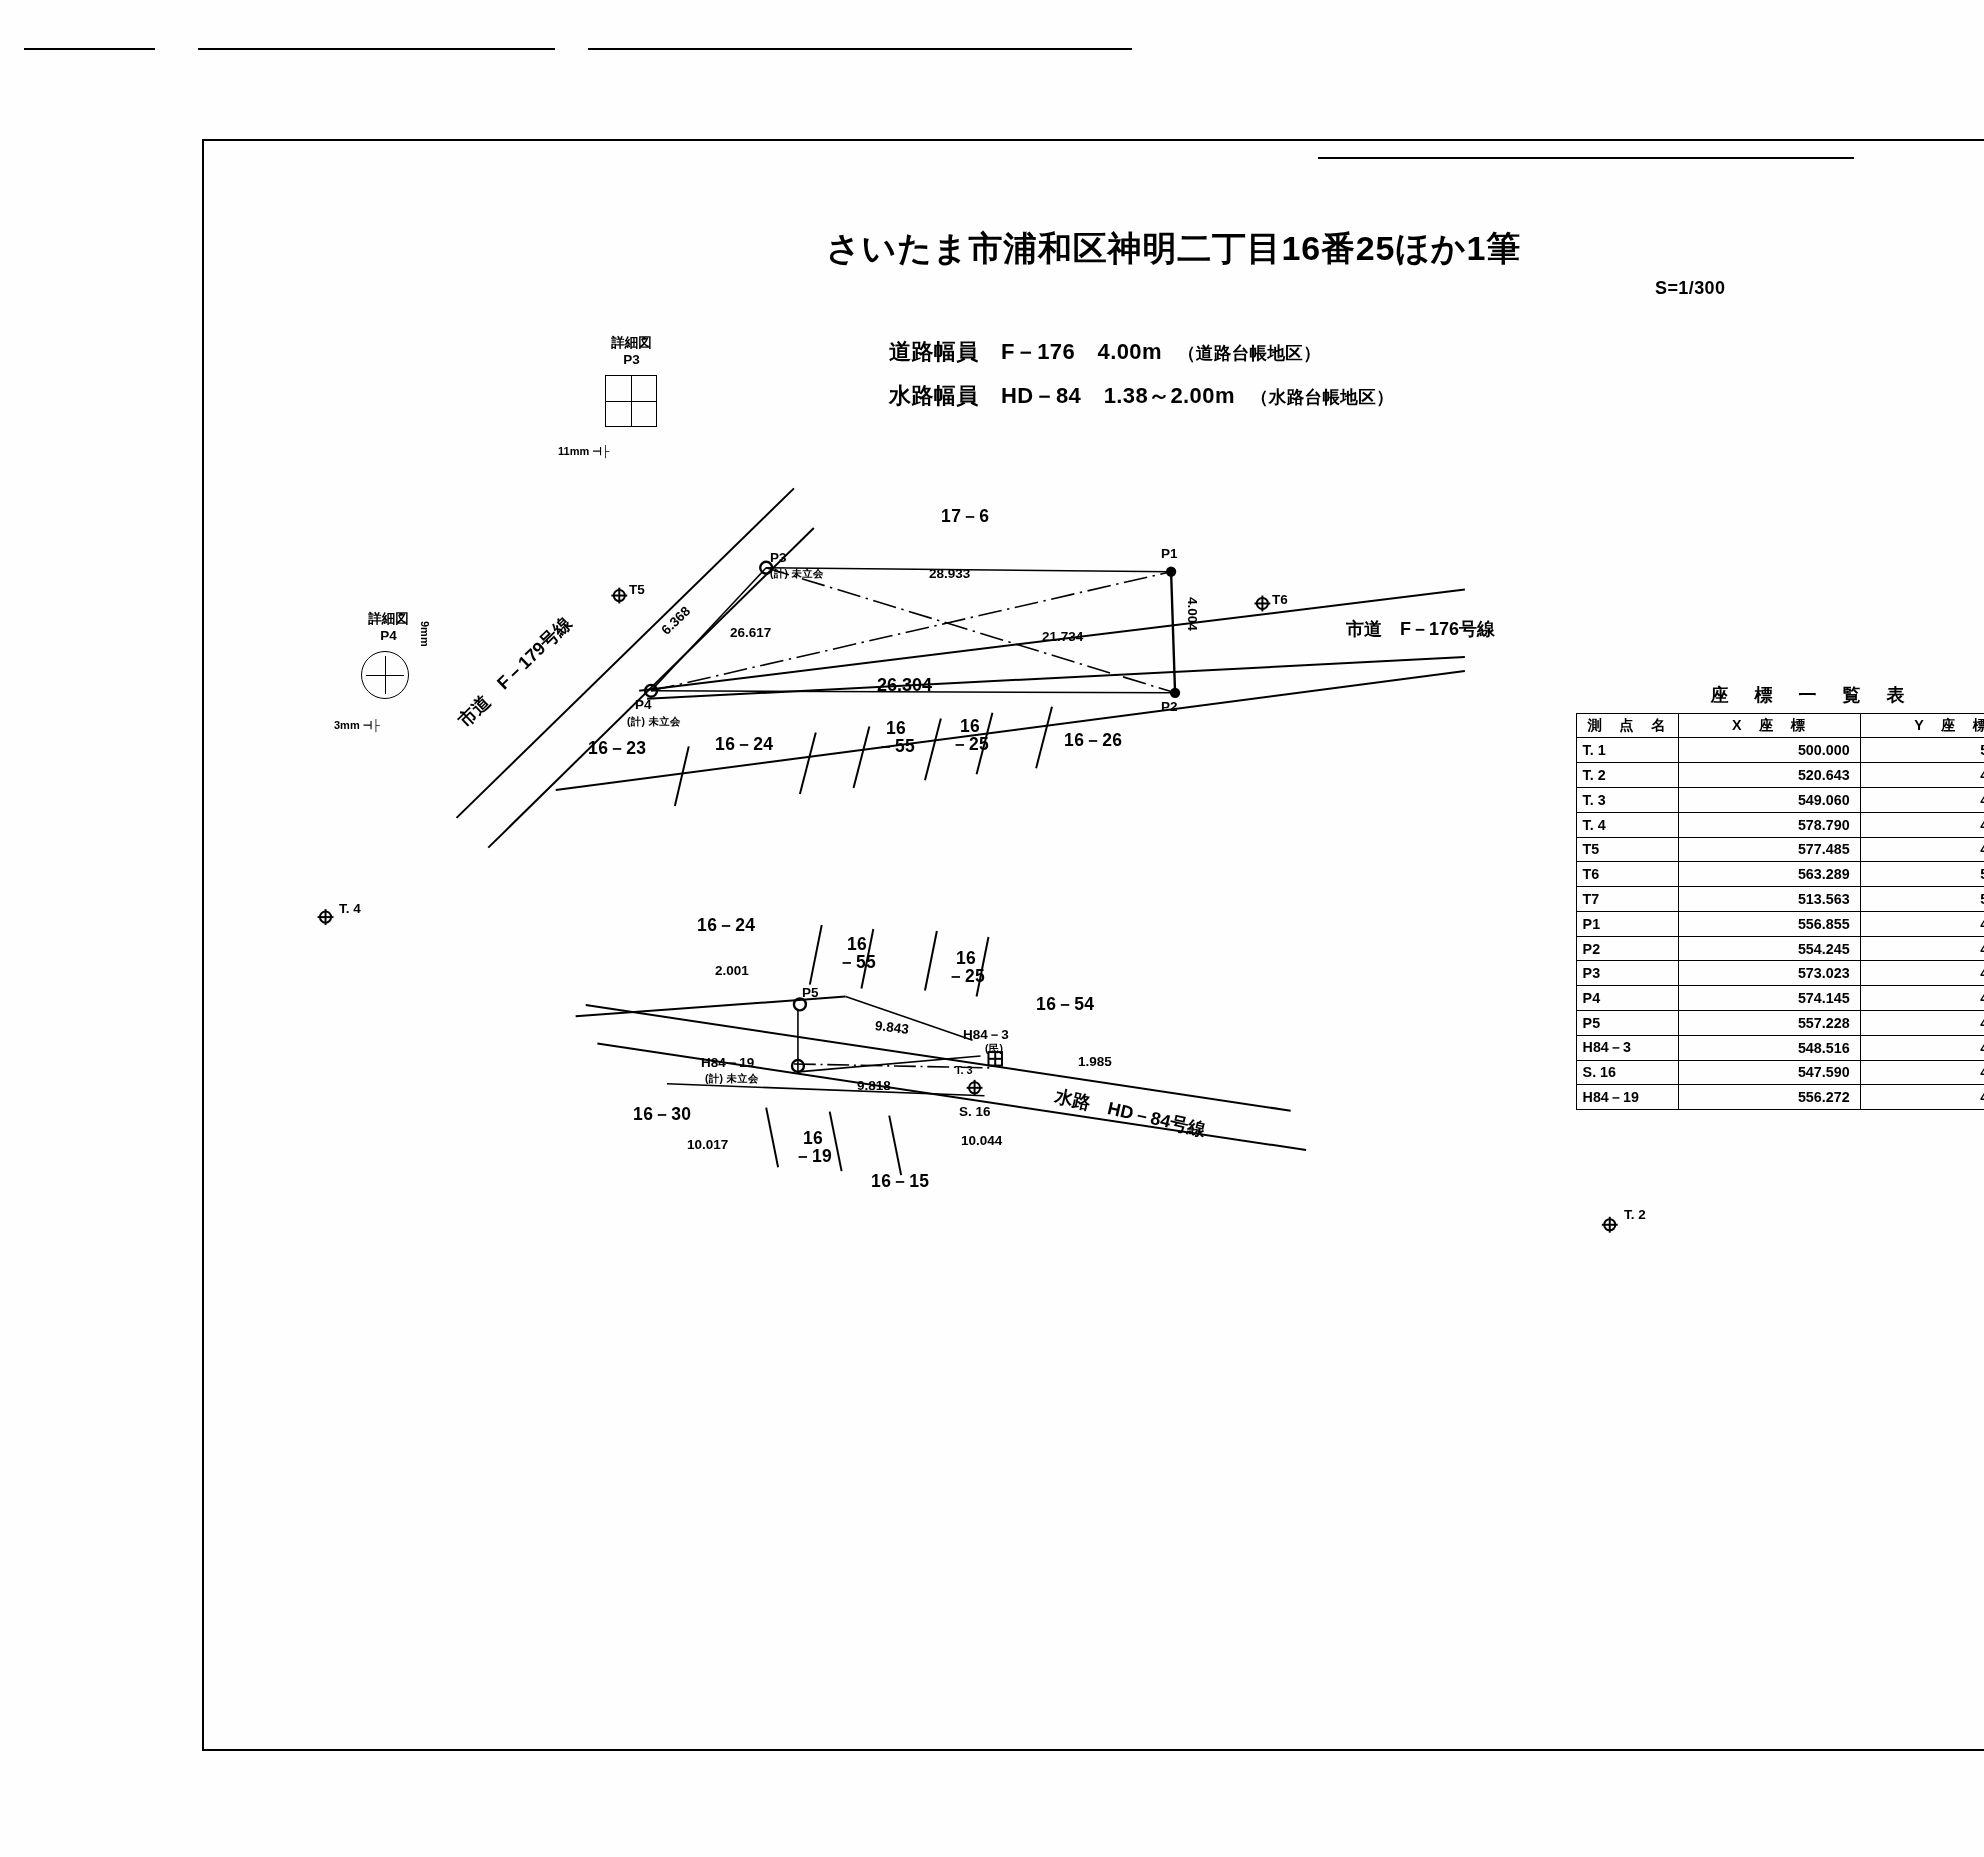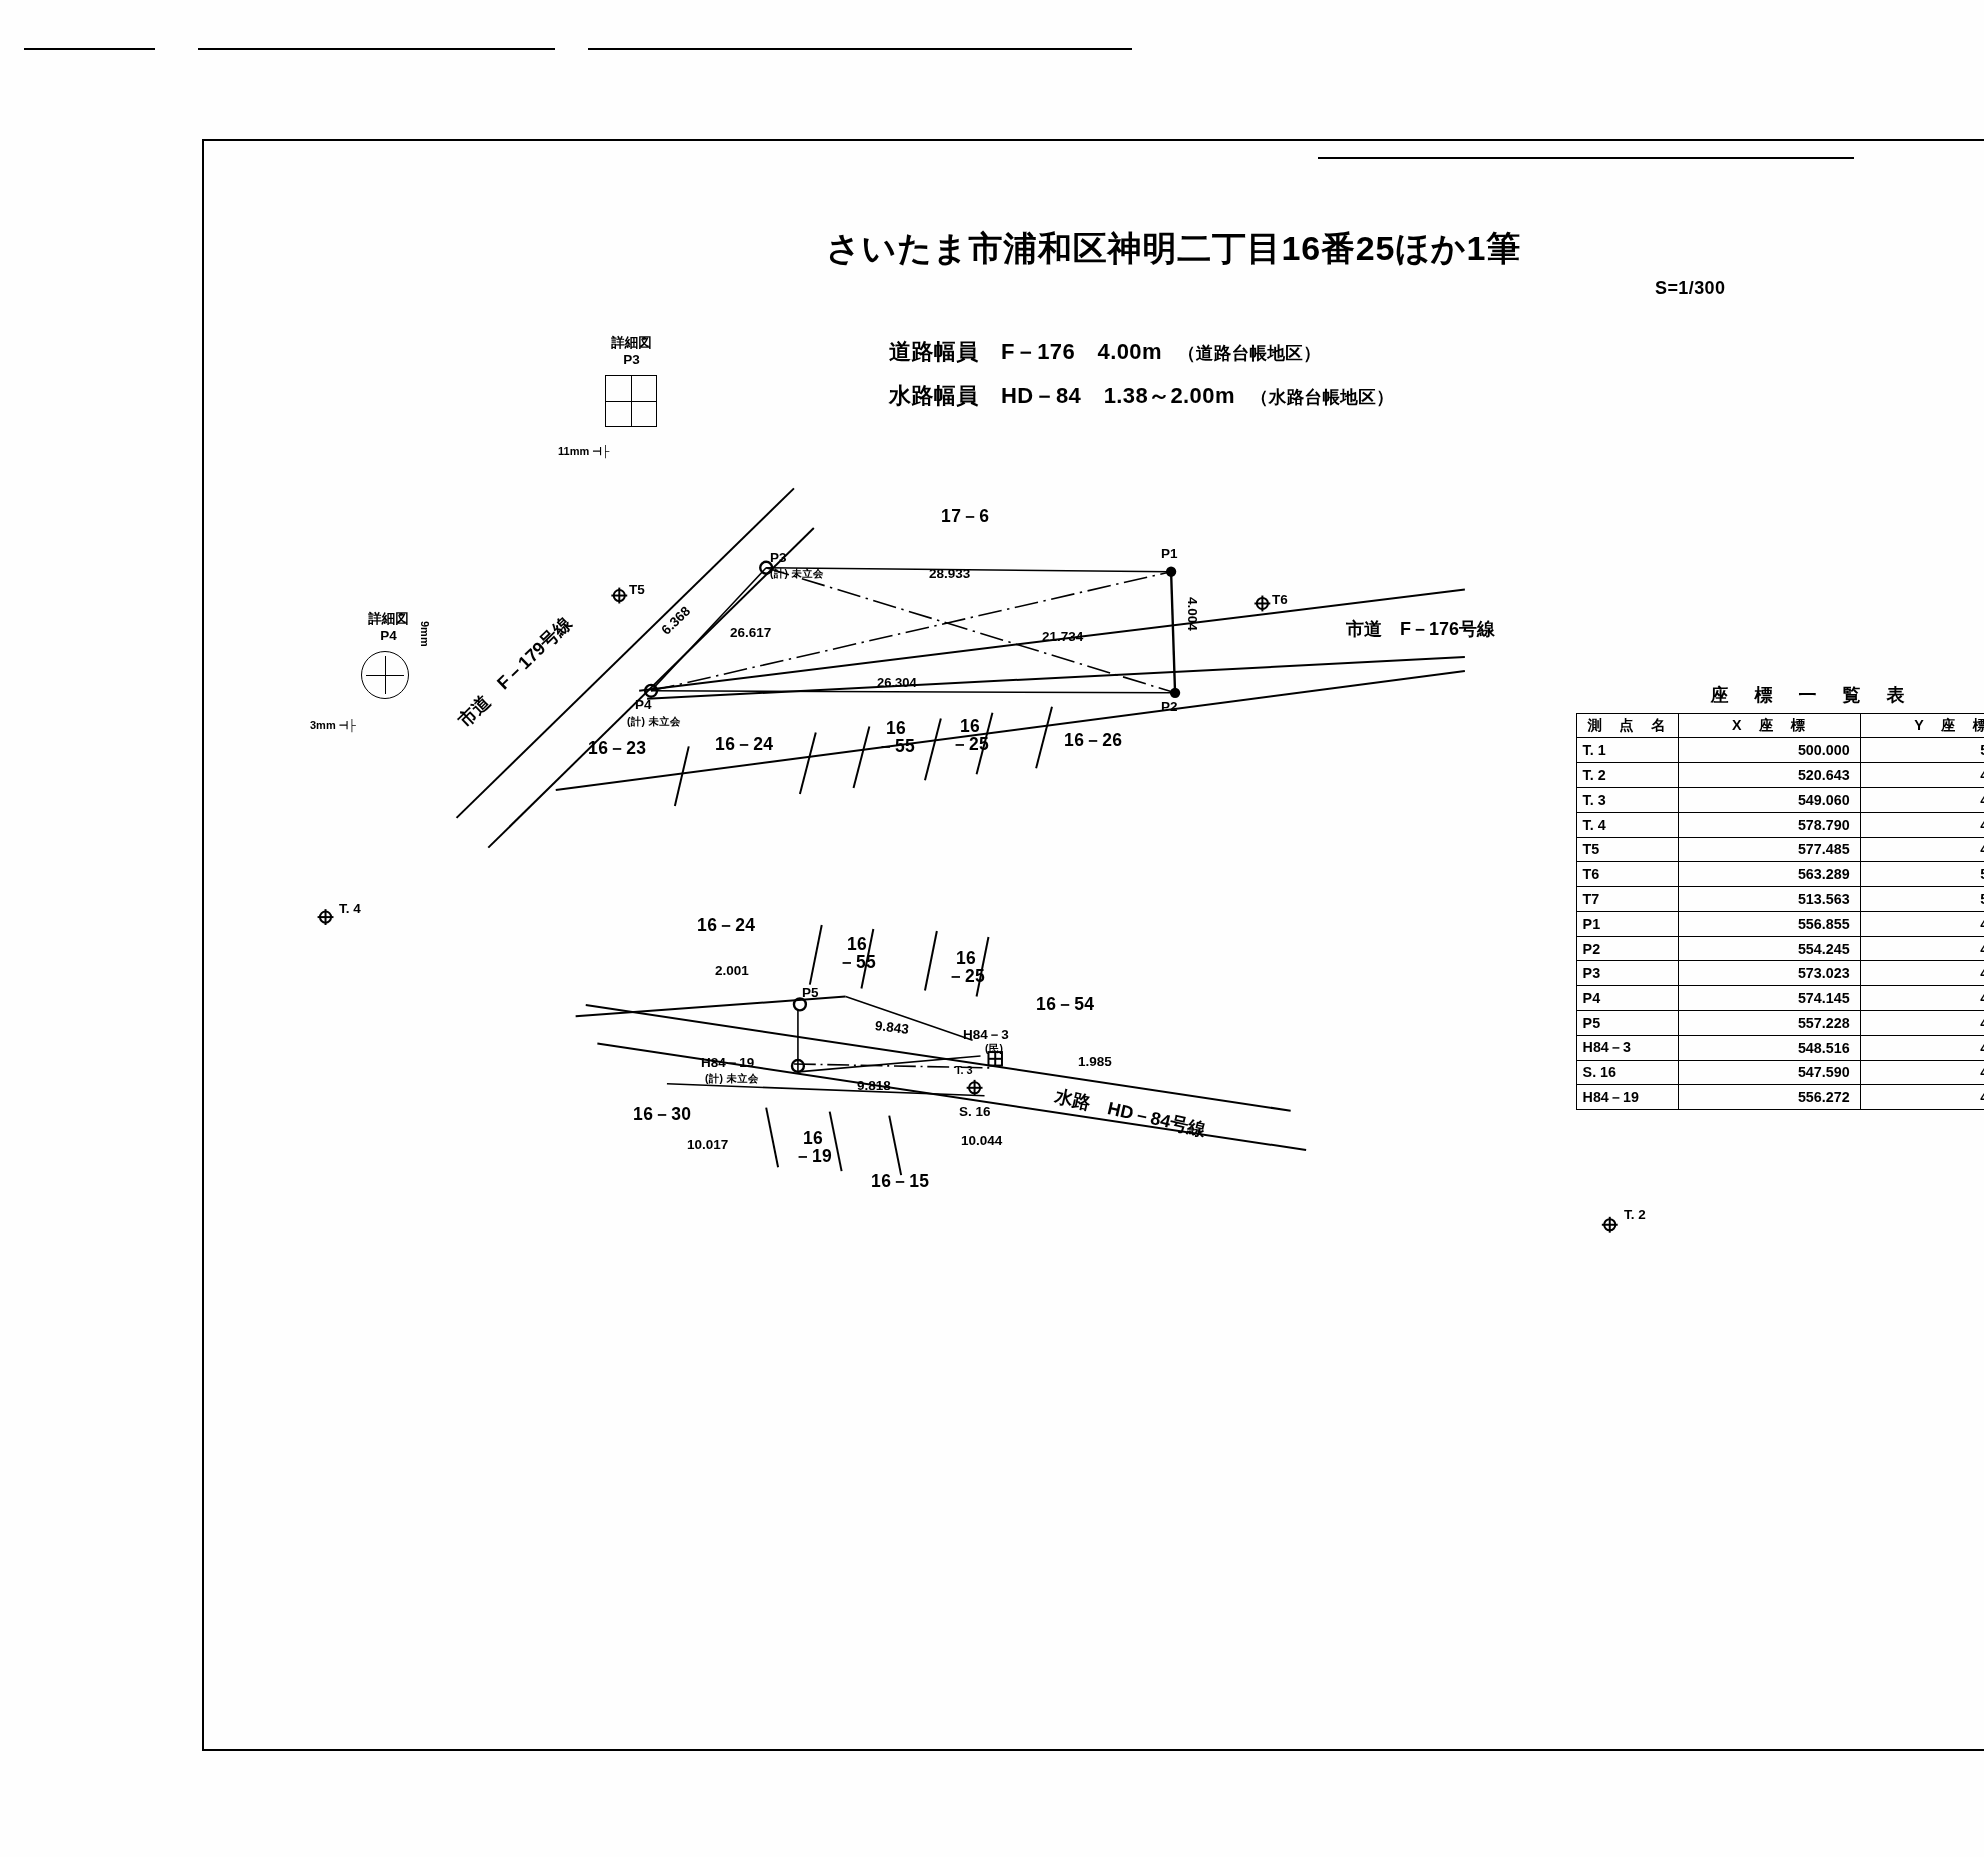--- a/index.html
+++ b/index.html
@@ -293,21 +293,21 @@
   </div>
 
   <div class="detail-label" style="left:339px; top:611px; width:99px;">
     <span>詳細図</span><br>
     <span>P4</span>
   </div>
   <div class="detail-circle" style="left:361px; top:651px;"></div>
   <div class="dim-text" style="left:419px; top:621px; writing-mode:vertical-rl;">
     <span>9mm</span>
   </div>
-  <div class="dim-text" style="left:310px; top:719px;text-align:right;">
+  <div class="dim-text" style="left:334px; top:719px;text-align:right;">
     <span>3mm</span>&nbsp;⊣├
   </div>
 
   <div class="map-label" style="left:941px; top:504px;">17－6</div>
 
   <div class="pt-label" style="left:770px; top:550px;">
     <span>P3</span>
   </div>
   <div class="map-label xs" style="left:770px; top:567px;">(計) 未立会</div>
 
@@ -321,21 +321,21 @@
     <span>P4</span>
   </div>
   <div class="map-label xs" style="left:627px; top:715px;">(計) 未立会</div>
 
   <div class="pt-label" style="left:629px; top:582px;">T5</div>
   <div class="pt-label" style="left:1272px; top:592px;">T6</div>
 
   <div class="dim-text" style="left:929px; top:566px; font-size:13.5px;">28.933</div>
   <div class="dim-text" style="left:730px; top:625px; font-size:13.5px;">26.617</div>
   <div class="dim-text" style="left:1042px; top:629px; font-size:13.5px;">21.734</div>
-  <div class="dim-text" style="left:877px; top:675px; font-size:13px;">26.304</div>
+  <div class="dim-text" style="left:877px; top:675px; font-size:18px;">26.304</div>
   <div class="dim-text" style="left:659px; top:613px; font-size:13.5px; transform:rotate(-44deg);">6.368</div>
   <div class="dim-text" style="left:1185px; top:597px; font-size:13.5px; writing-mode:vertical-rl;">4.004</div>
 
   <div class="road-label" style="left:1346px; top:617px;">市道　F－176号線</div>
   <div class="road-label" style="left:453px; top:715px; transform:rotate(-44deg); transform-origin:left top;">市道　F－179号線</div>
 
   <div class="map-label" style="left:588px; top:736px;">16－23</div>
   <div class="map-label" style="left:715px; top:732px;">16－24</div>
   <div class="map-label two" style="left:877px; top:719px;">16<br>－55</div>
   <div class="map-label two" style="left:951px; top:717px;">16<br>－25</div>

